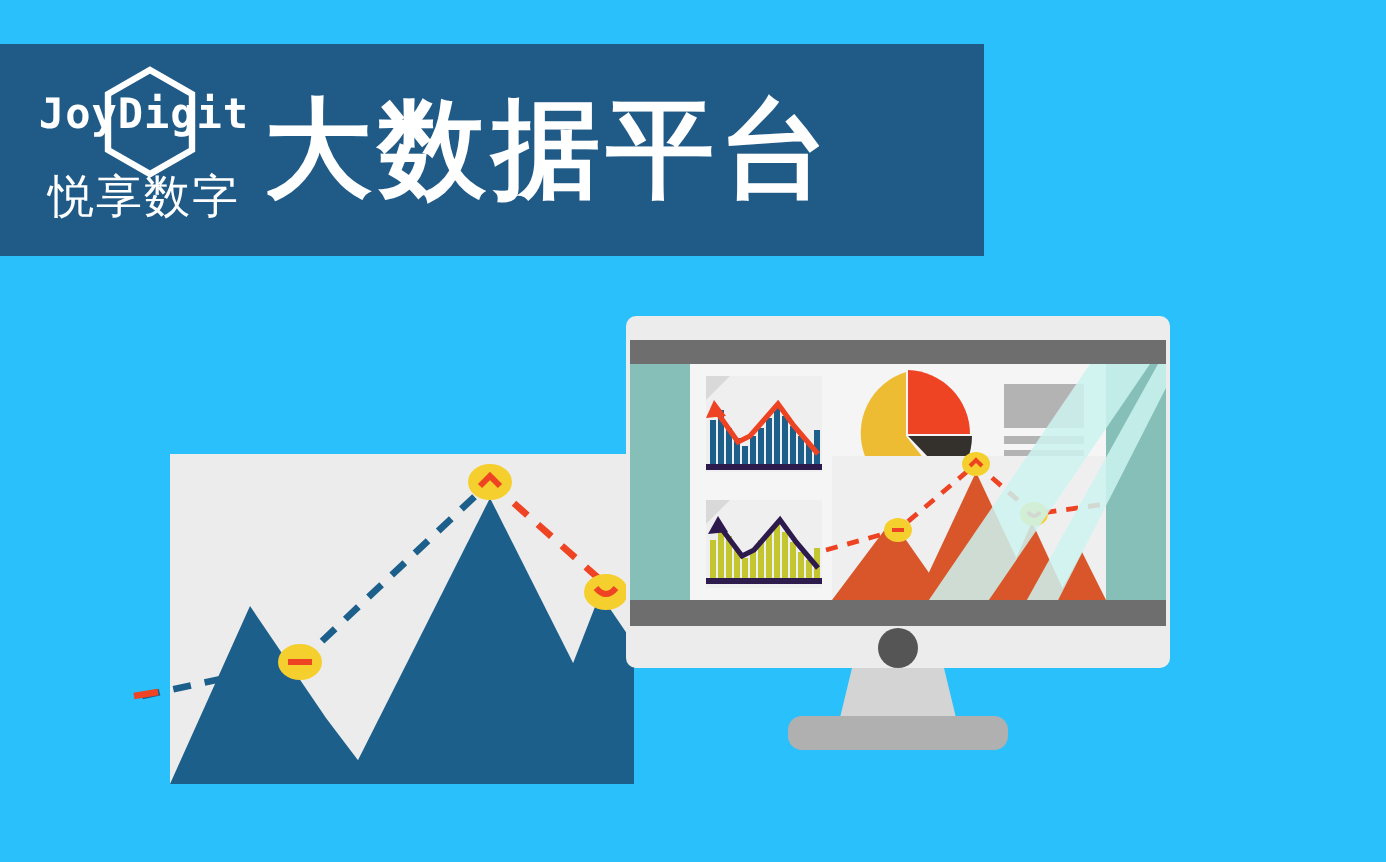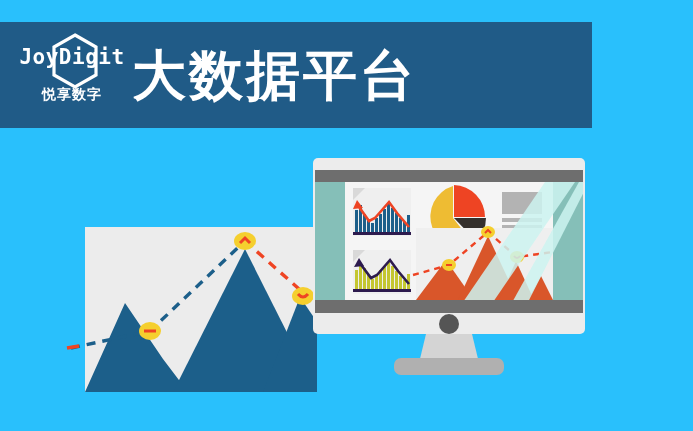--- a/index.html
+++ b/index.html
@@ -14,21 +14,21 @@
     overflow: hidden;
     font-family: "Liberation Sans", "DejaVu Sans", sans-serif;
     background: #29c0fc;
   }
 
   
   #header-banner {
     position: absolute;
     left: 0px;
     top: 22px;
-    width: 592px;
+    width: 492px;
     height: 106px;
     background: #205b87;
     display: flex;
     align-items: center;
   }
 
   #brand-logo {
     position: relative;
     width: 120px;
     height: 92px;
@@ -55,22 +55,22 @@
     font-family: "DejaVu Sans Mono", "Liberation Mono", monospace;
     line-height: 1;
   }
   #brand-cn {
     position: absolute;
     left: 0px;
     top: 58px;
     width: 120px;
     text-align: center;
     color: #ffffff;
-    font-size: 14px;
-    font-weight: bold;
+    font-size: 23px;
+    font-weight: normal;
     letter-spacing: 1px;
     line-height: 1;
   }
 
   #banner-title {
     color: #ffffff;
     font-size: 54px;
     font-weight: bold;
     letter-spacing: 3px;
     line-height: 1;

